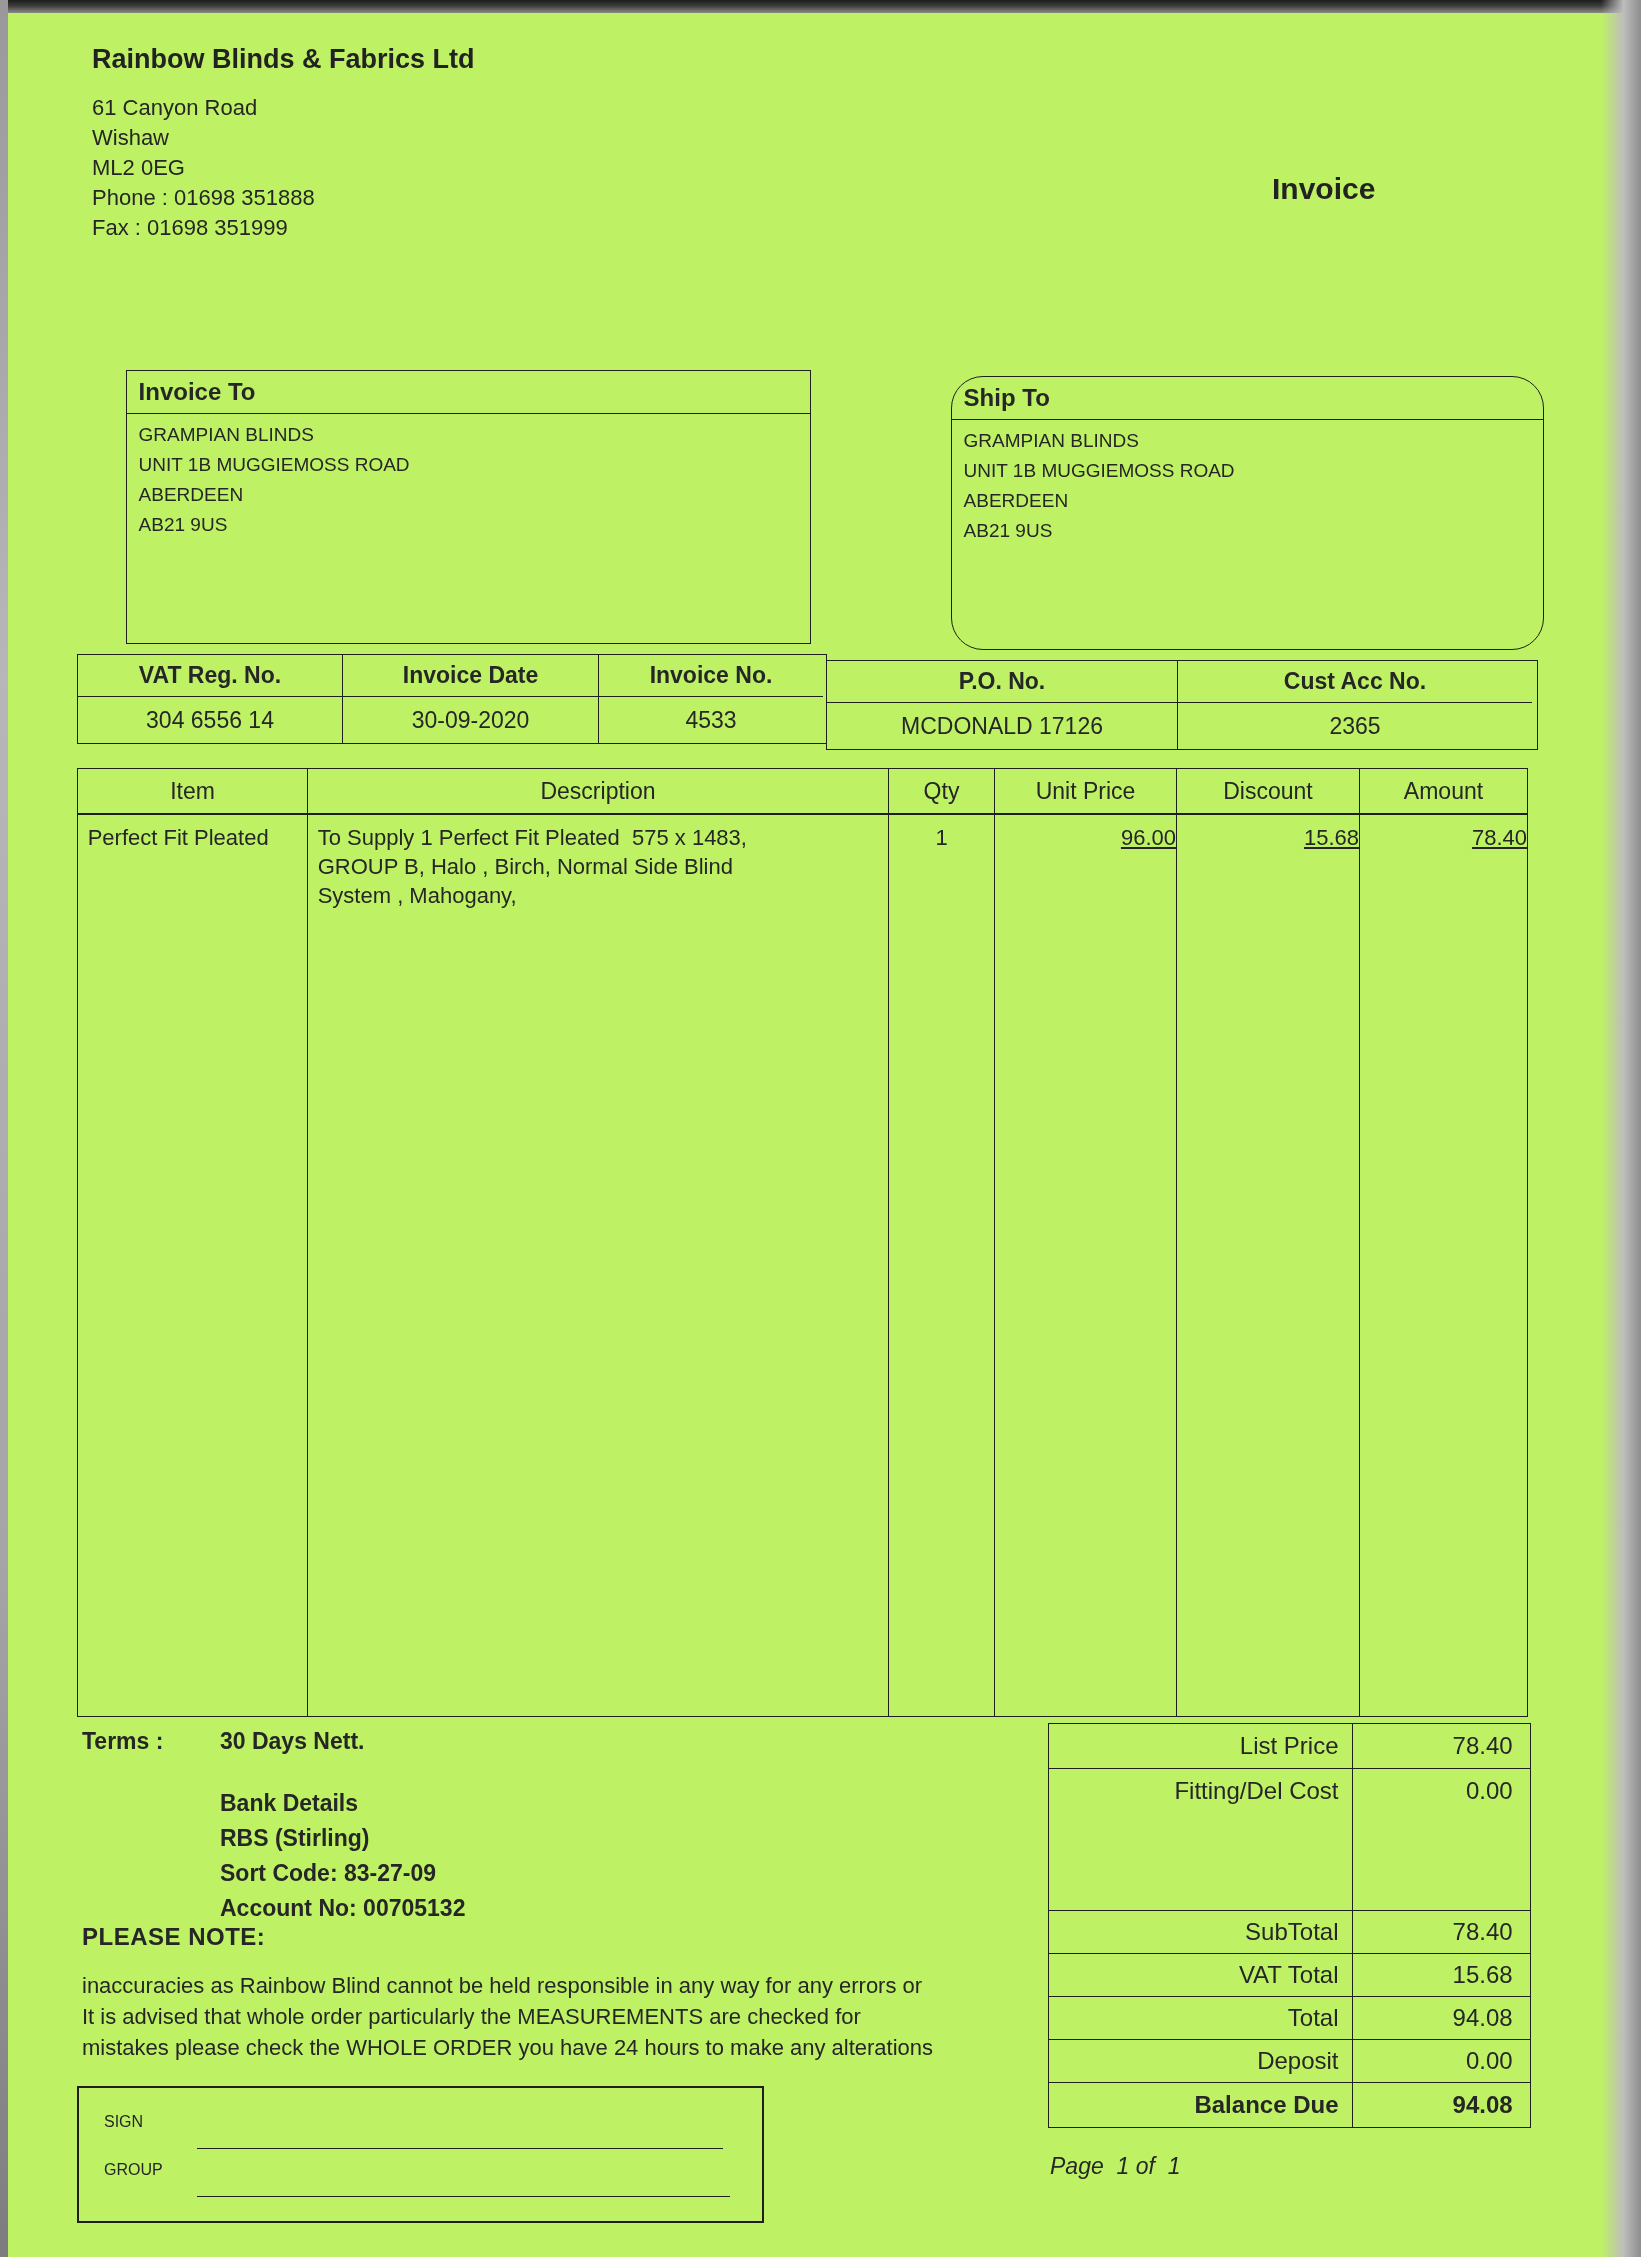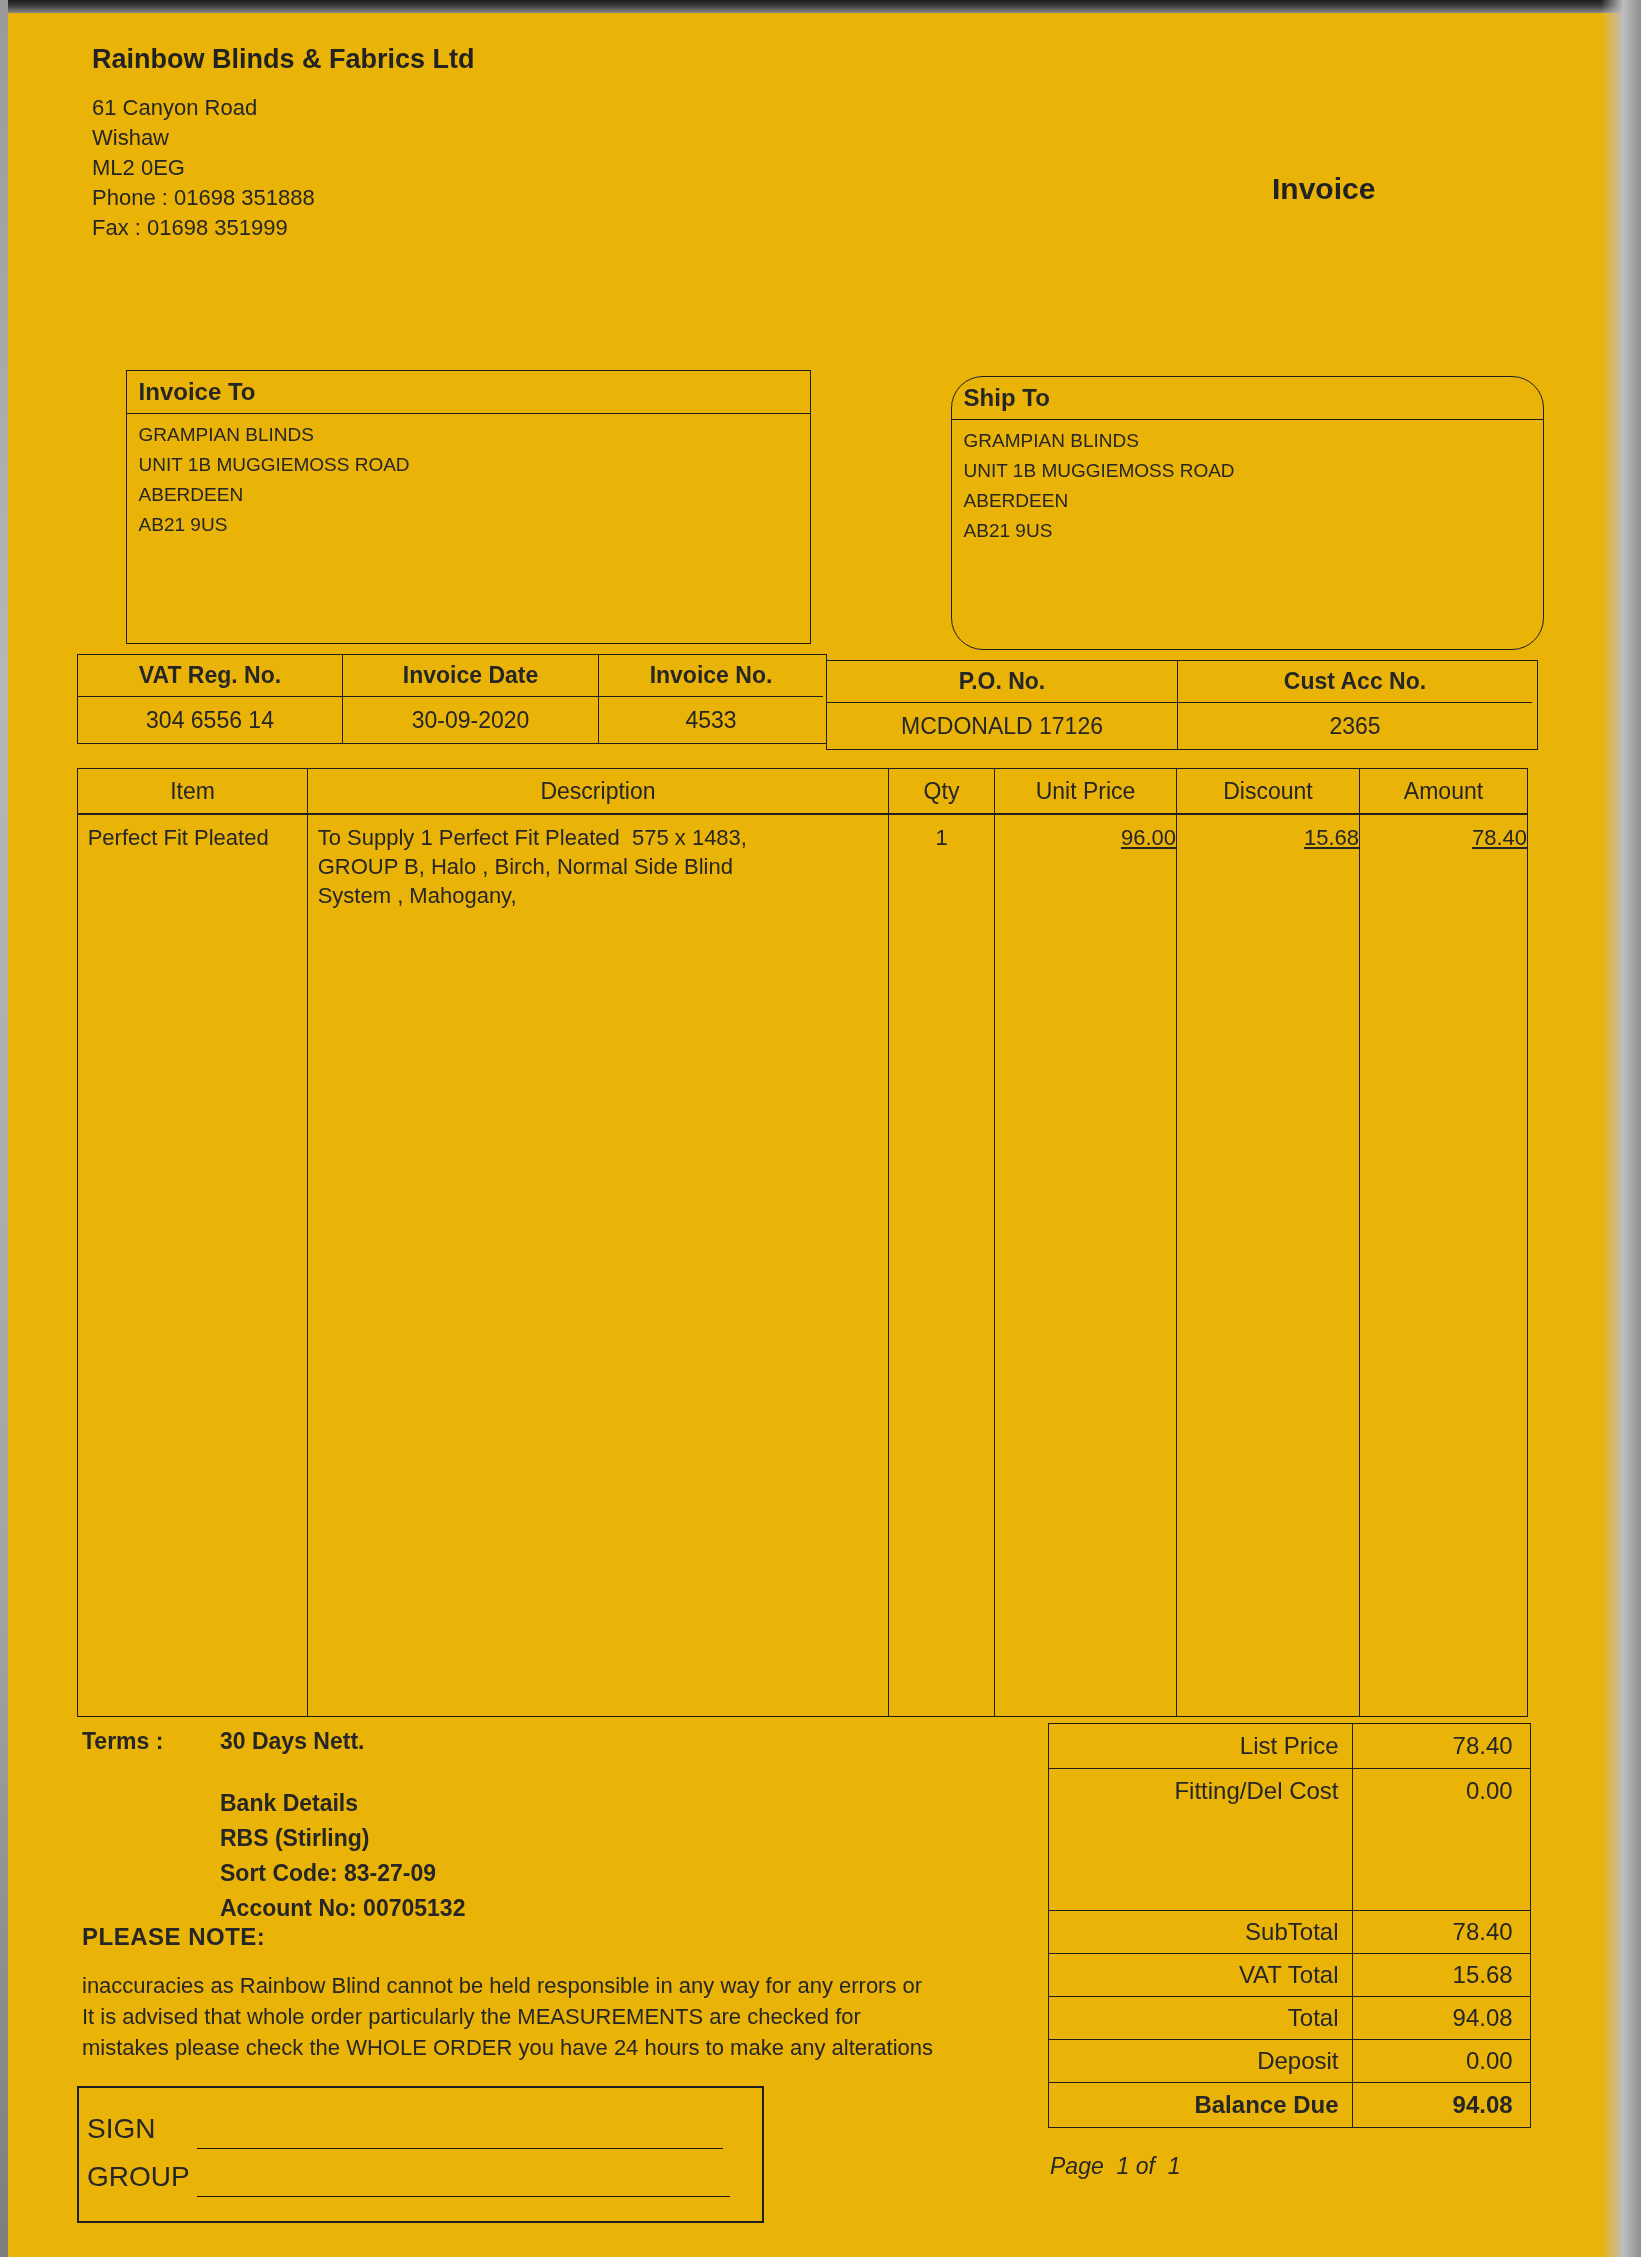--- a/index.html
+++ b/index.html
@@ -1,18 +1,18 @@
 <!DOCTYPE html>
 <html><head>
 <meta charset="utf-8">
 <style>
   html,body{margin:0;padding:0;background:#d8d8d8;}
   #page{
     position:relative;width:1641px;height:2257px;margin:0 auto;
-    background:#eab308;overflow:hidden;
+    background:#bef264;overflow:hidden;
     font-family:"Liberation Sans", sans-serif;color:#262626;
   }
   .abs{position:absolute;}
   
   .edge-top{left:0;top:0;width:1641px;height:12.6px;background:linear-gradient(to bottom,#1e1e1c 0%,#3c3c3a 45%,#8a8a88 100%);}
   .edge-left{left:0;top:0;width:7.7px;height:2257px;background:linear-gradient(to bottom,#9a989a 0%,#b8b6b8 30%,#a5a3a5 70%,#7e7c7e 100%);}
   .edge-right{left:1601px;top:0;width:41px;height:2257px;background:linear-gradient(to right,rgba(255,255,255,0) 0%,#bdbdbd 55%,#8b8b8b 100%);}
 
   .company-name{font-size:27px;font-weight:bold;color:#222;}
   .addr-line{font-size:22px;line-height:30px;white-space:pre;}
@@ -46,21 +46,21 @@
   .totals .tv{display:flex;align-items:center;justify-content:flex-end;padding-right:15.4px;font-size:24px;}
   .totals .top-align .tl,.totals .top-align .tv{align-items:flex-start;padding-top:7.7px;}
   .totals .bold .tl,.totals .bold .tv{font-weight:bold;}
 
   .terms-label,.terms-value{font-size:23px;font-weight:bold;}
   .bank-line{font-size:23px;font-weight:bold;line-height:35px;}
   .note-title{font-size:24px;font-weight:bold;letter-spacing:0.5px;}
   .note-line{font-size:22px;line-height:31px;white-space:pre;}
 
   .sign-box{border:2.9px solid #1f1f1f;}
-  .sign-box .lbl{position:absolute;left:8px;font-size:28px;}
+  .sign-box .lbl{position:absolute;left:25px;font-size:16px;}
   .sig-line{position:absolute;height:0;border-bottom:1.9px solid #1f1f1f;}
   .page-num{font-size:23px;white-space:pre;}
 </style>
 </head>
 <body>
 
 <div id="page">
 
   <div class="abs edge-top"></div>
   <div class="abs edge-left"></div>

